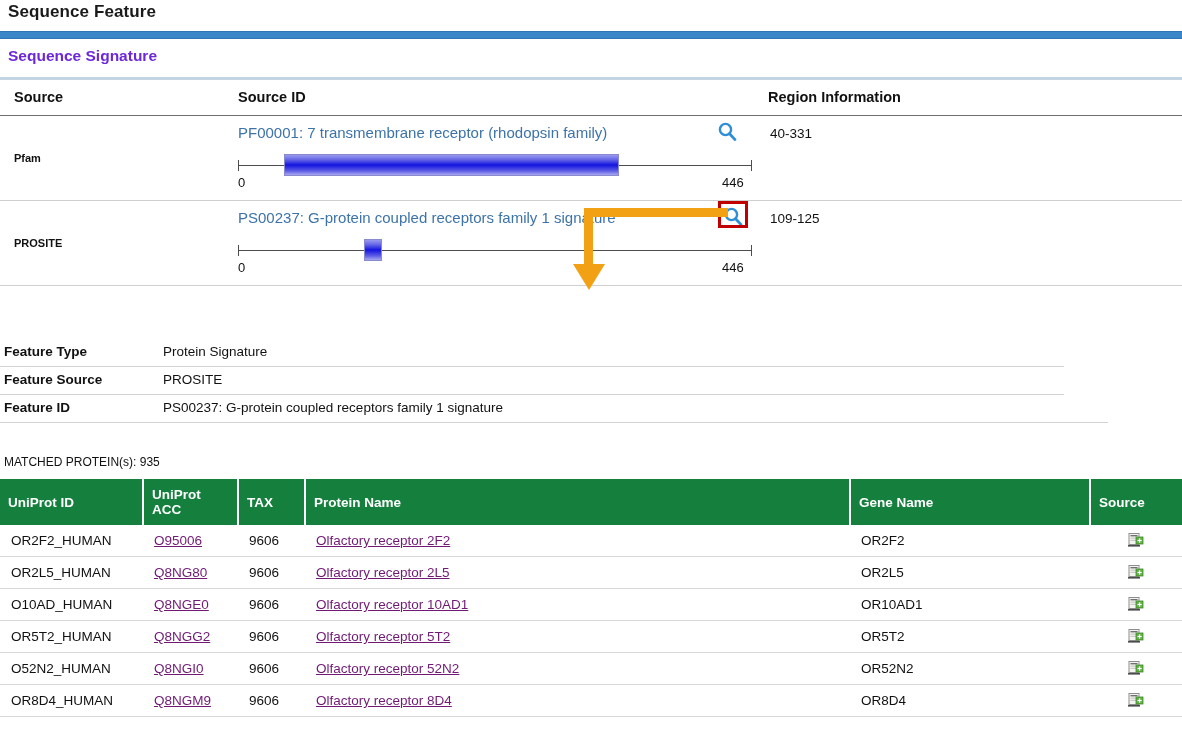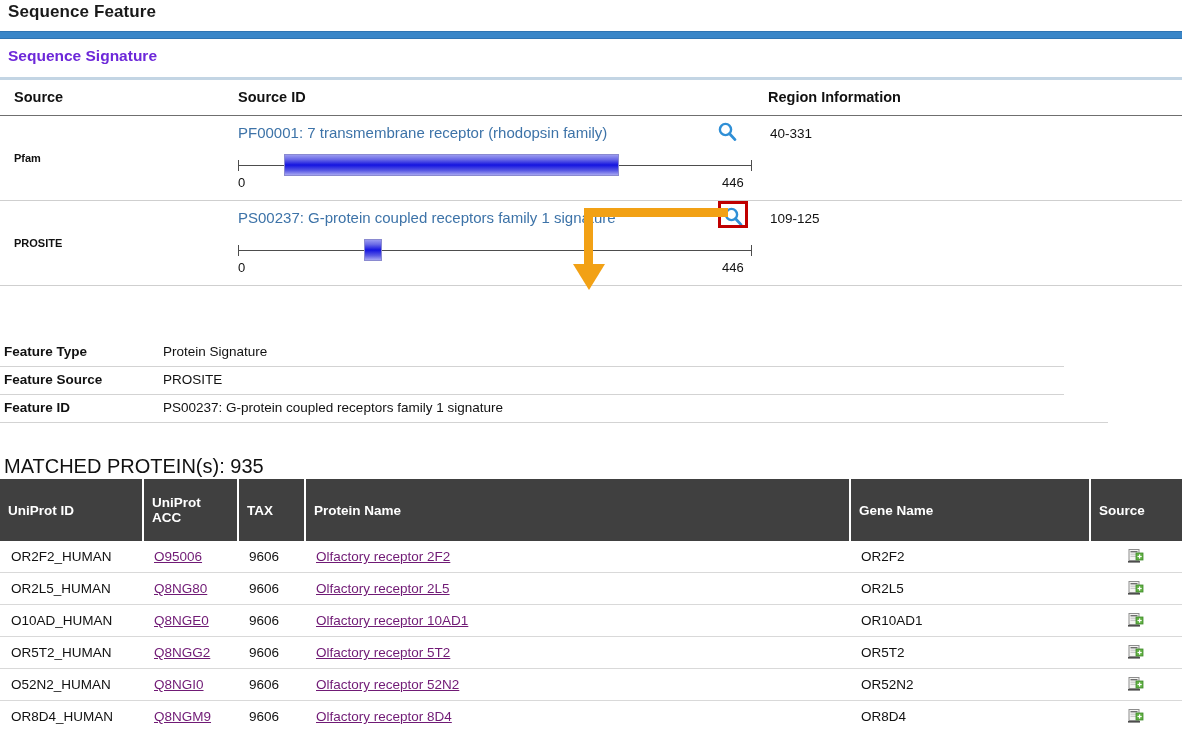--- a/index.html
+++ b/index.html
@@ -142,34 +142,34 @@
     position:absolute;left:163px;top:6px;
     font-size:13.5px;color:#111;
   }
   .dr1{top:338px;}
   .dr2{top:366px;}
   .dr3{top:394px;padding-left:44px;}
 
   
   .matched-title{
     position:absolute;left:4px;top:455px;
-    font-size:20px;color:#111;
+    font-size:12px;color:#111;
   }
 
   .res-table{
     position:absolute;left:0;top:479px;width:1182px;
     border-collapse:collapse;
     table-layout:fixed;
   }
   .res-table th{
-    background:#404040;
+    background:#15803d;
     color:#ffffff;
     font-size:13.5px;font-weight:bold;
     text-align:left;
-    padding:10px 8px;
+    padding:2px 8px;
     height:42px;
     border-right:2px solid #ffffff;
     vertical-align:middle;
   }
   .res-table th:last-child{border-right:none;}
   .res-table td{
     font-size:13.5px;color:#111;
     padding:6px 11px;
     border-bottom:1px solid #d9d9d9;
     vertical-align:middle;

